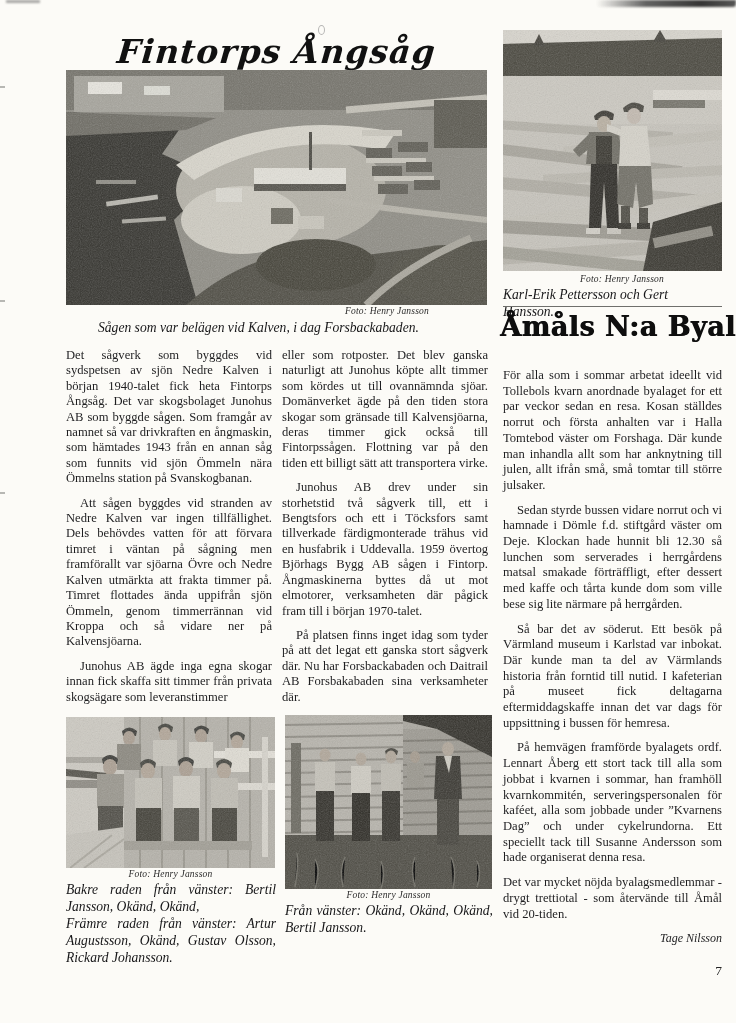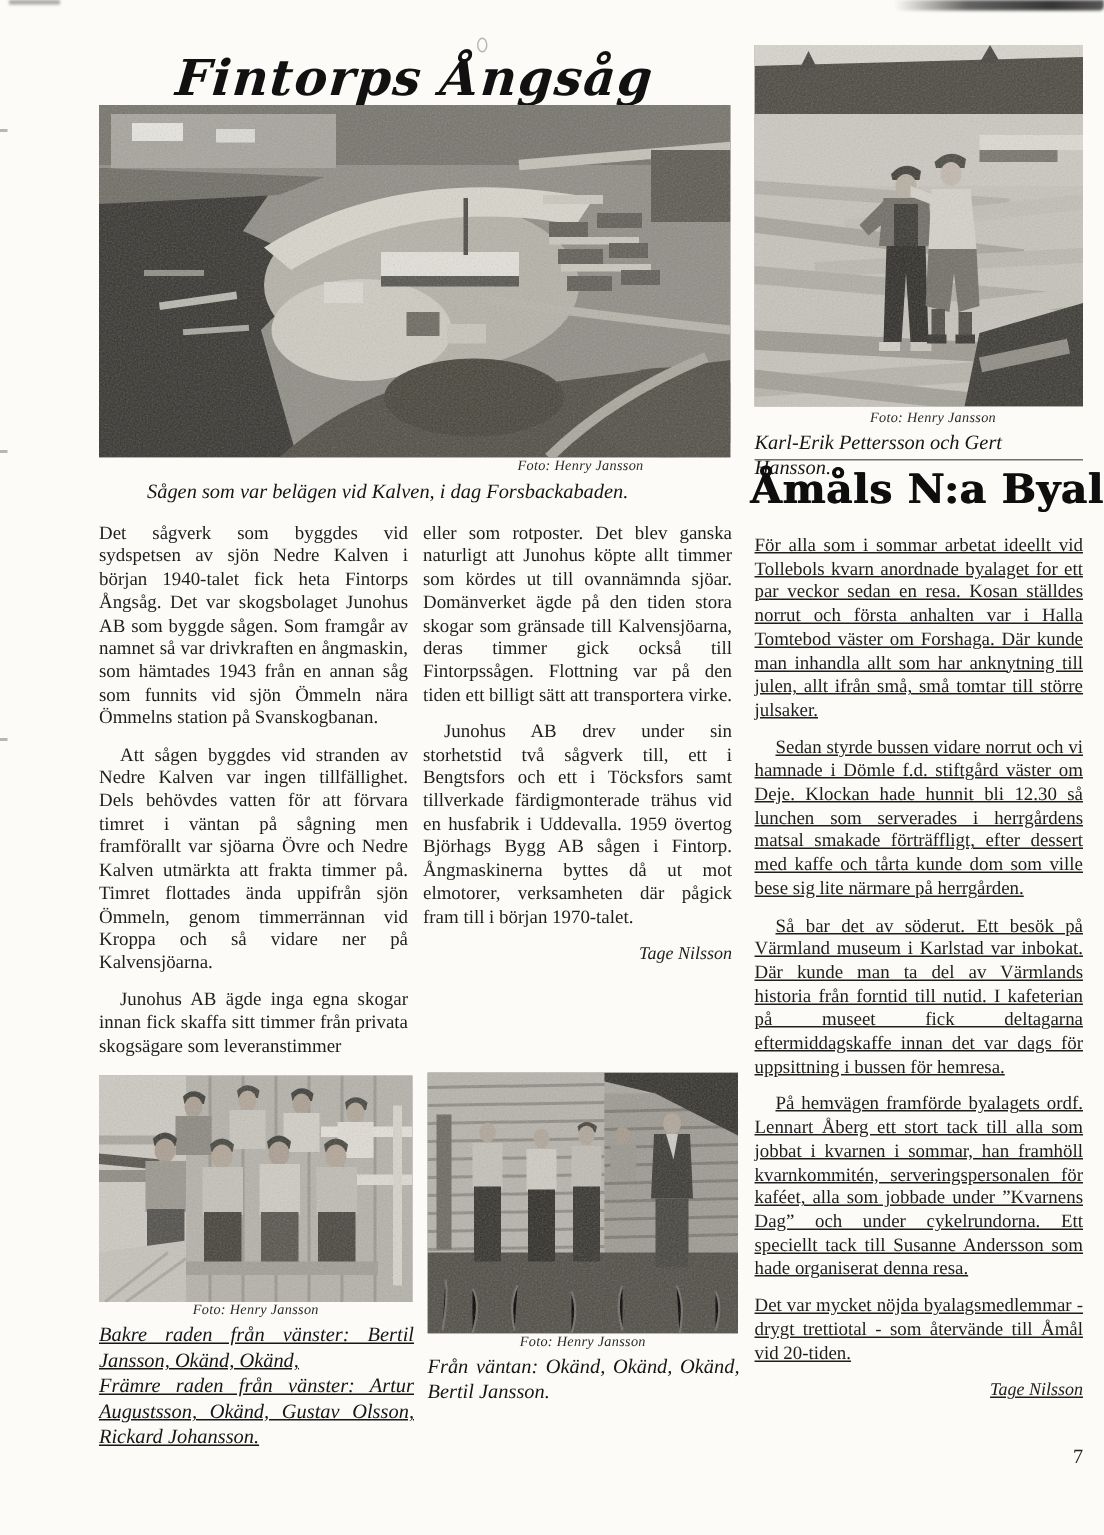--- a/index.html
+++ b/index.html
@@ -36,30 +36,30 @@
   .standing-photo{left:285px;top:715px;width:207px;height:174px;}
   
   .credit{position:absolute;font-style:italic;font-size:9.5px;color:#2a2a2a;text-align:center;letter-spacing:.2px;}
   .credit-main{left:287px;top:306px;width:200px;}
   .credit-raft{left:522px;top:274px;width:200px;}
   .credit-group{left:66px;top:869px;width:209px;}
   .credit-standing{left:285px;top:890px;width:207px;}
   .caption{position:absolute;font-style:italic;font-size:13.6px;line-height:17px;color:#161618;}
   .caption-main{left:66px;top:319px;width:421px;margin-left:32px;}
   .caption-raft{left:503px;top:286px;width:219px;}
-  .caption-group{left:66px;top:881px;width:210px;text-align:justify;text-decoration:underline;}
+  .caption-group{left:66px;top:881px;width:210px;text-align:justify;}
   .caption-standing{left:285px;top:902px;width:208px;text-align:justify;}
   .caption p{margin:0;}
   .col{position:absolute;text-align:justify;font-size:12.6px;line-height:15.4px;
     -webkit-hyphens:auto;hyphens:auto;}
   .col p{margin:0 0 9px 0;}
   .col p.ind{text-indent:14px;}
   .col-1{left:66px;top:348px;width:206px;}
   .col-2{left:282px;top:348px;width:206px;}
-  .col-3{left:503px;top:356px;width:219px;line-height:15.7px;text-decoration:underline;}
+  .col-3{left:503px;top:368px;width:219px;line-height:15.7px;}
   .byline{text-align:right;font-style:italic;font-size:12px;margin-top:4px;}
   .page-number{position:absolute;left:688px;top:963px;width:34px;text-align:right;font-size:13.5px;color:#222;}
 </style>
 </head>
 <body>
 
 <div class="page">
 
   <div class="smudge-tr"></div>
   <div class="mark-tl"></div>
@@ -125,20 +125,21 @@
 
   <div class="col col-1">
     <p>Det sågverk som byggdes vid sydspetsen av sjön Nedre Kalven i början 1940-talet fick heta Fintorps Ångsåg. Det var skogsbolaget Junohus AB som byggde sågen. Som framgår av namnet så var drivkraften en ångmaskin, som hämtades 1943 från en annan såg som funnits vid sjön Ömmeln nära Ömmelns station på Svanskogbanan.</p>
     <p class="ind">Att sågen byggdes vid stranden av Nedre Kalven var ingen tillfällighet. Dels behövdes vatten för att förvara timret i väntan på sågning men framförallt var sjöarna Övre och Nedre Kalven utmärkta att frakta timmer på. Timret flottades ända uppifrån sjön Ömmeln, genom timmerrännan vid Kroppa och så vidare ner på Kalvensjöarna.</p>
     <p class="ind">Junohus AB ägde inga egna skogar innan fick skaffa sitt timmer från privata skogsägare som leveranstimmer</p>
   </div>
 
   <div class="col col-2">
     <p>eller som rotposter. Det blev ganska naturligt att Junohus köpte allt timmer som kördes ut till ovannämnda sjöar. Domänverket ägde på den tiden stora skogar som gränsade till Kalvensjöarna, deras timmer gick också till Fintorpssågen. Flottning var på den tiden ett billigt sätt att transportera virke.</p>
     <p class="ind">Junohus AB drev under sin storhetstid två sågverk till, ett i Bengtsfors och ett i Töcksfors samt tillverkade färdigmonterade trähus vid en husfabrik i Uddevalla. 1959 övertog Björhags Bygg AB sågen i Fintorp. Ångmaskinerna byttes då ut mot elmotorer, verksamheten där pågick fram till i början 1970-talet.</p>
+    <p class="ind">På platsen finns inget idag som tyder på att det legat ett ganska stort sågverk där. Nu har Forsbackabaden och Daitrail AB Forsbakabaden sina verksamheter där.</p>
     <p class="byline">Tage Nilsson</p>
   </div>
 
   <div class="photo raft-photo">
     <svg viewBox="0 0 219 241" preserveAspectRatio="none">
       <defs>
         <filter id="g2" x="0" y="0" width="100%" height="100%">
           <feTurbulence type="fractalNoise" baseFrequency="0.9" numOctaves="2" stitchTiles="stitch"></feTurbulence>
           <feColorMatrix type="saturate" values="0"></feColorMatrix>
         </filter>
@@ -332,16 +333,16 @@
           <rect x="122" y="48" width="17" height="24" fill="#9a978e"></rect>
         <ellipse cx="163" cy="34" rx="6" ry="7" fill="#b1a79a"></ellipse>
           <path d="M151,41 L175,41 L177,84 L149,84 Z" fill="#3a3832"></path>
           <polygon points="159,41 167,41 164,58" fill="#cfccc3"></polygon>
           <rect x="152" y="84" width="22" height="46" fill="#45433c"></rect>
       </g>
       <rect width="207" height="174" filter="url(#g4)" opacity="0.28"></rect>
     </svg>
   </div>
   <div class="credit credit-standing">Foto: Henry Jansson</div>
-  <div class="caption caption-standing">Från väntan: Okänd, Okänd, Okänd, Bertil Jansson.</div>
+  <div class="caption caption-standing">Från vänster: Okänd, Okänd, Okänd, Bertil Jansson.</div>
 
   <div class="page-number">7</div>
 </div>
 
 </body></html>

